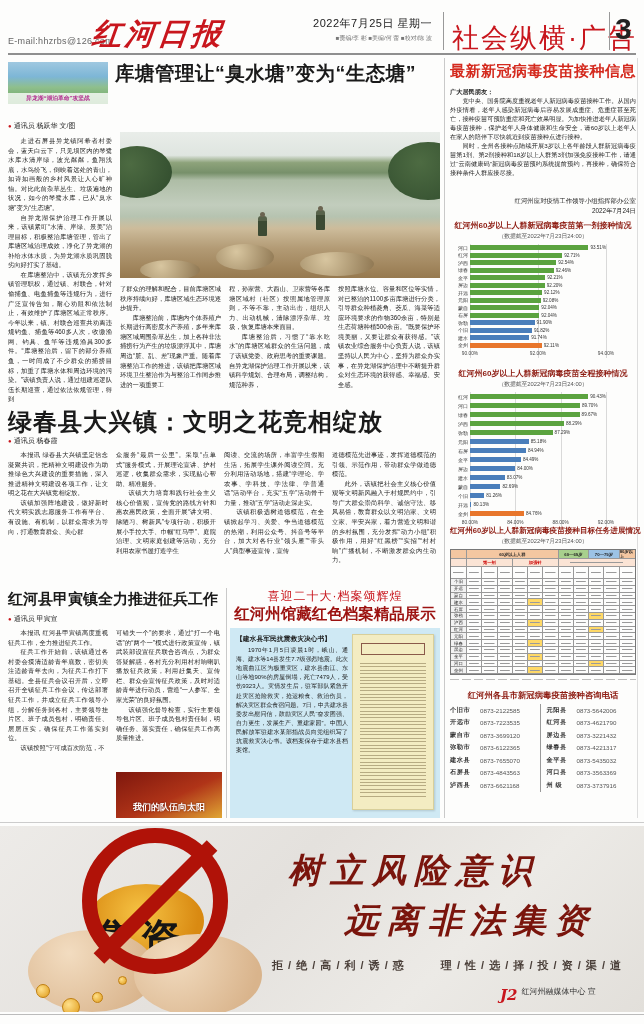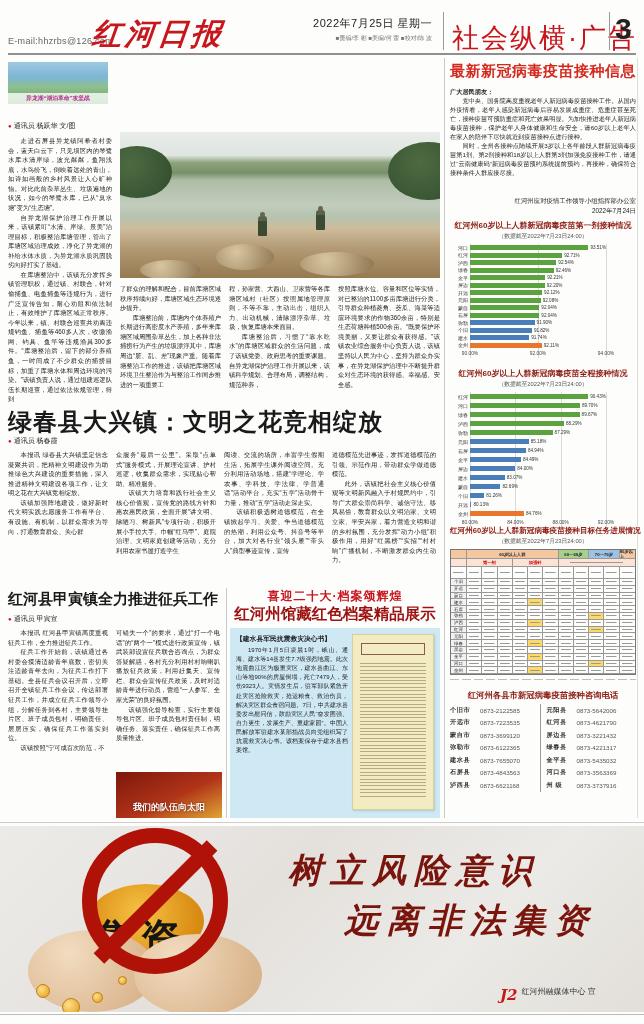--- a/index.html
+++ b/index.html
@@ -42,21 +42,21 @@
   .figure::before{content:"";position:absolute;left:2px;top:-4px;width:5px;height:5px;border-radius:50%;background:#6b6451}
   
   .a2-title{left:8px;top:406px;width:432px;font-size:24px;font-weight:bold;letter-spacing:1px}
   
   .a3-title{left:8px;top:590px;width:216px;font-size:15px;font-weight:bold}
   .army-img{left:116px;top:772px;width:106px;height:46px;overflow:hidden;
     background:linear-gradient(155deg,#7e170d 0%,#b03418 55%,#e0a634 100%)}
   .army-img span{position:absolute;left:0;bottom:4px;width:100%;text-align:center;
     font-size:9px;font-weight:bold;color:#fff;text-shadow:0 0 2px #5a0e06}
   
-  .arch-kicker{left:230px;top:588px;width:210px;text-align:center;font-size:12px;font-weight:bold;color:#c8161d;letter-spacing:1px}
+  .arch-kicker{left:230px;top:588px;width:210px;text-align:center;font-size:12px;font-weight:normal;color:#c8161d;letter-spacing:1px}
   .arch-title{left:230px;top:604px;width:210px;text-align:center;font-size:15.5px;font-weight:bold;color:#9c1210}
   .arch-panel{left:230px;top:628px;width:210px;height:190px;background:#cfe9f4;padding:6px}
   .arch-text{float:left;width:112px;height:178px;overflow:hidden}
   .arch-doc-title{font-size:6.8px;font-weight:bold;margin-bottom:2px}
   .arch-doc{float:right;width:82px;height:176px;background:#f3ecc2;border:1px solid #d8cf9a;position:relative;
     box-shadow:1px 1px 2px rgba(0,0,0,.15)}
   .arch-doc .hd{position:absolute;left:10%;top:8px;width:80%;height:12px;border:1px solid #8a5a4a}
   .arch-doc .lines{position:absolute;left:7px;right:7px;top:28px;bottom:10px;opacity:.55;
     background:repeating-linear-gradient(to bottom,#86764f 0 1px,transparent 1px 3.4px)}
   
@@ -136,20 +136,21 @@
 <div class="abs hdr-vline" style="left:443px"></div>
 <div class="abs section-title">社会纵横·广告</div>
 <div class="abs hdr-vline" style="left:609px"></div>
 <div class="abs pageno">3</div>
 <div class="abs hdr-rule"></div>
 
 <div class="abs kicker-thumb">
   <div class="kicker-strip">异龙湖“湖泊革命”攻坚战</div>
 </div>
 <div class="abs a1-title">
+  <div class="t2">库塘管理让“臭水塘”变为“生态塘”</div>
 </div>
 <div class="abs byline" style="left:8px;top:121px">
   <span class="bullet">●</span><span>通讯员 杨跃华 文/图</span>
 </div>
 <div class="abs photo">
   <div class="tree" style="left:-18px;top:14px;width:70px;height:52px"></div>
   <div class="tree" style="left:268px;top:10px;width:80px;height:58px"></div>
   <div class="figure" style="left:138px;top:84px"></div>
   <div class="figure" style="left:196px;top:78px"></div>
   <div class="rock" style="left:96px;top:112px;width:58px;height:26px"></div>
@@ -774,18 +775,19 @@
   <div class="hand" style="left:28px;top:104px;width:128px;height:82px"></div>
   <div class="hand" style="left:134px;top:108px;width:128px;height:82px"></div>
   <div class="ring"></div>
   <div class="slash"></div>
   <div class="coin" style="left:36px;top:158px;width:14px;height:14px"></div>
   <div class="coin" style="left:62px;top:172px;width:18px;height:18px"></div>
   <div class="coin" style="left:92px;top:166px;width:11px;height:11px"></div>
   <div class="coin" style="left:118px;top:150px;width:9px;height:9px"></div>
   <div class="slogan" style="left:344px;top:72px">远离非法集资</div>
   <div class="slogan" style="left:288px;top:22px">树立风险意识</div>
+  <div class="ad-sub">拒 / 绝 / 高 / 利 / 诱 / 惑　　　理 / 性 / 选 / 择 / 投 / 资 / 渠 / 道</div>
   <div class="ad-brand">
     <span class="logo">J2</span>
     <span>红河州融媒体中心 宣</span>
   </div>
 </div>
 <div class="abs bottom-rule"></div>
 
 </body></html>

